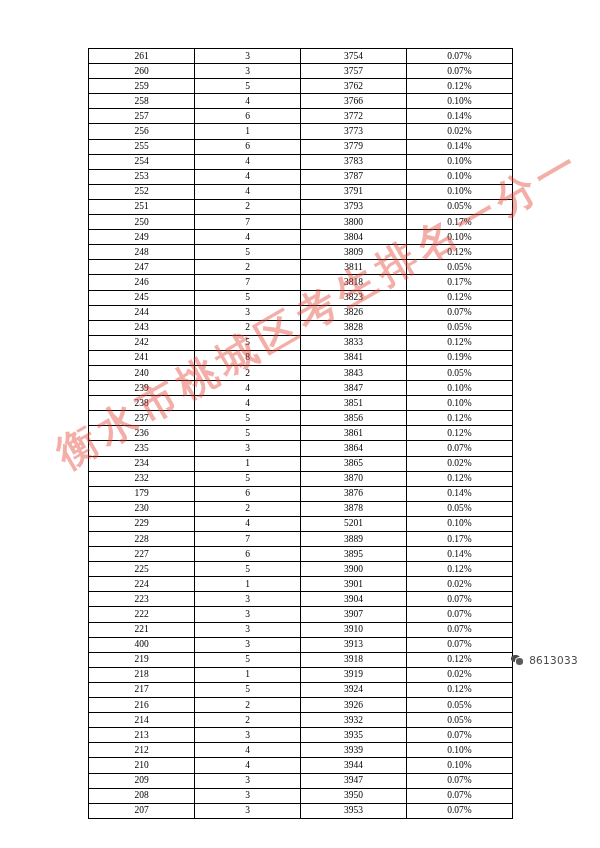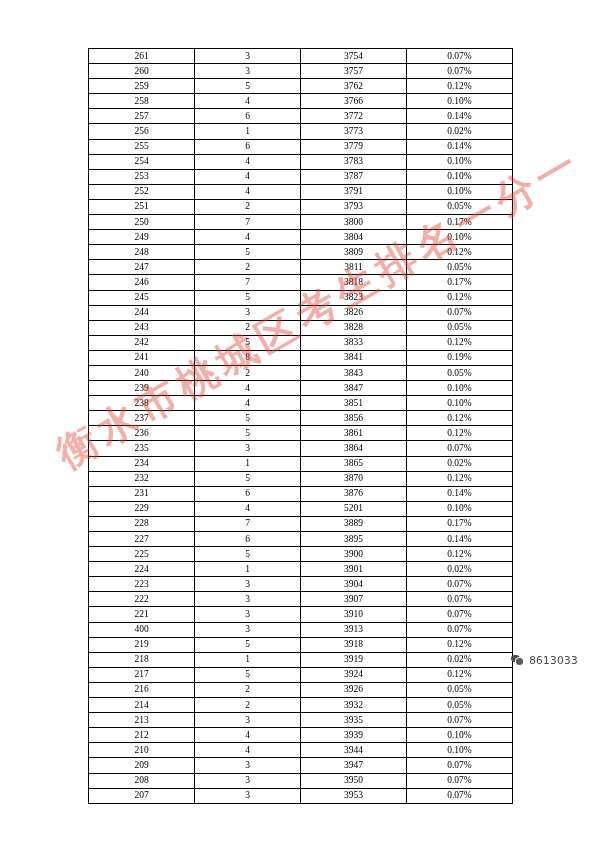--- a/index.html
+++ b/index.html
@@ -293,24 +293,30 @@
             <td>3865</td>
             <td>0.02%</td>
           </tr>
           <tr>
             <td>232</td>
             <td>5</td>
             <td>3870</td>
             <td>0.12%</td>
           </tr>
           <tr>
-            <td>231</td>
+            <td>179</td>
             <td>6</td>
             <td>3876</td>
             <td>0.14%</td>
+          </tr>
+          <tr>
+            <td>230</td>
+            <td>2</td>
+            <td>3878</td>
+            <td>0.05%</td>
           </tr>
           <tr>
             <td>229</td>
             <td>4</td>
             <td>5201</td>
             <td>0.10%</td>
           </tr>
           <tr>
             <td>228</td>
             <td>7</td>

